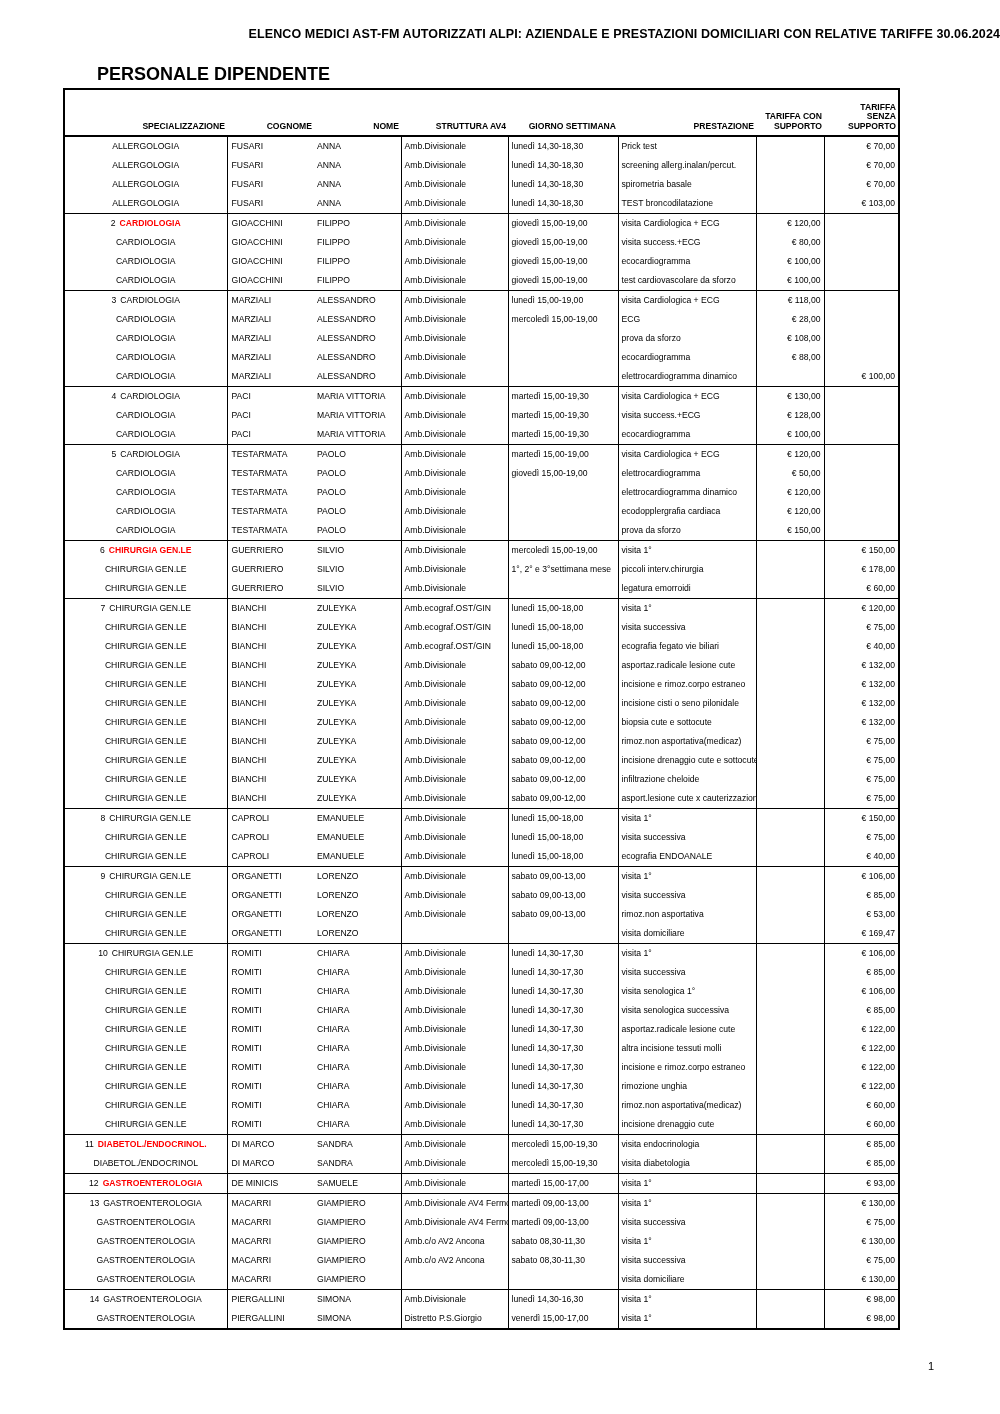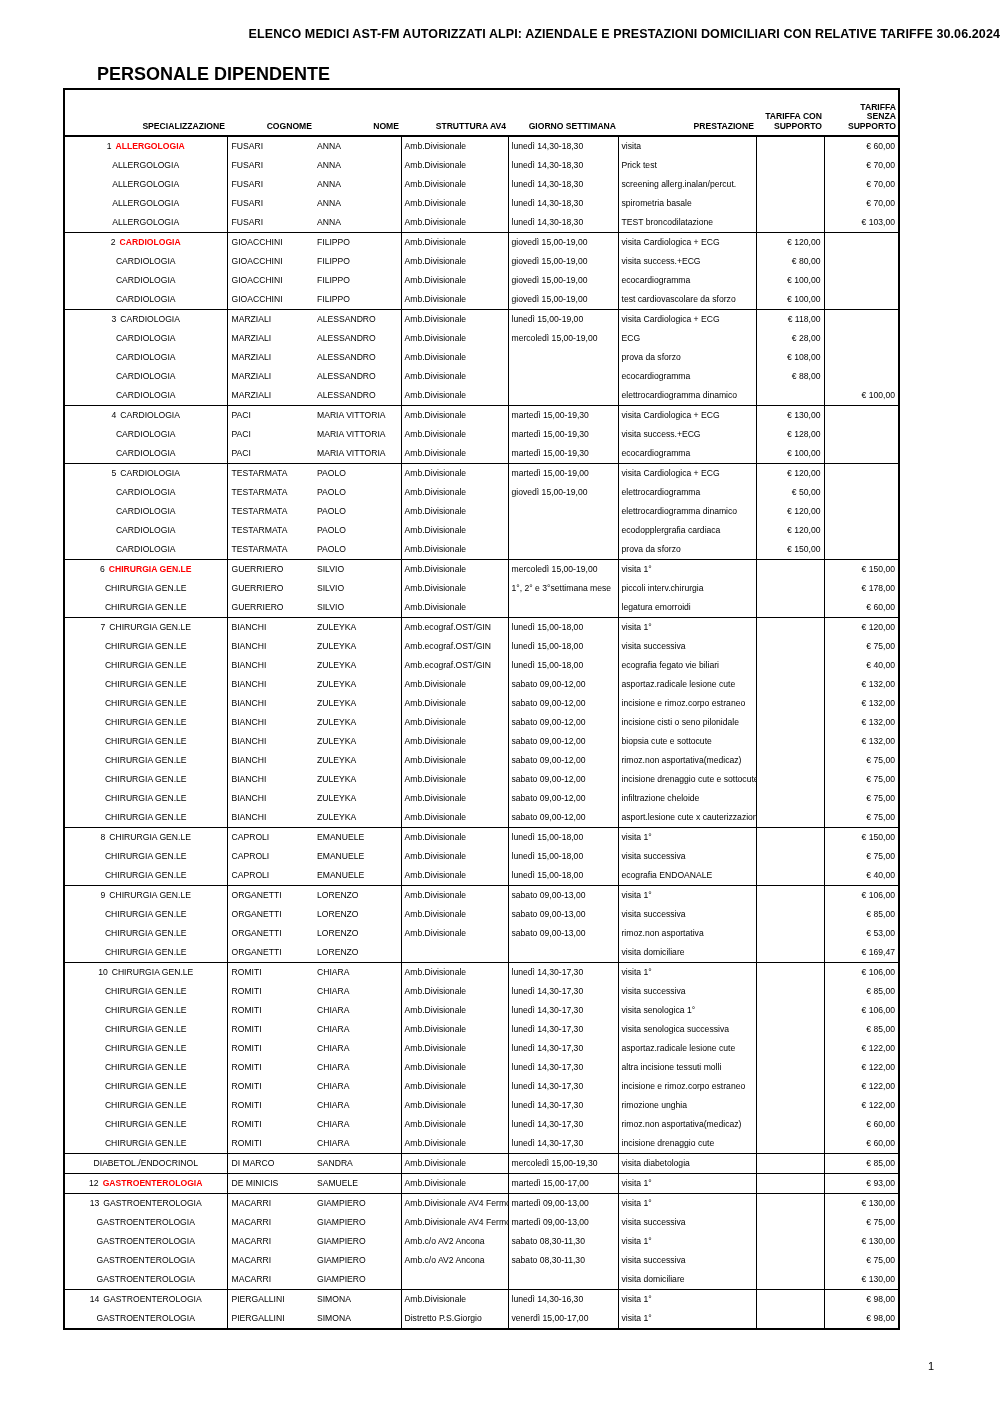--- a/index.html
+++ b/index.html
@@ -57,30 +57,20 @@
         <th>PRESTAZIONE</th>
         <th>TARIFFA CON
 SUPPORTO</th>
         <th>TARIFFA
 SENZA
 SUPPORTO</th>
       </tr>
     </thead>
   <tbody>
         <tr>
-          <td class="c-spec"><span class="rownum">1</span><span class="red">ALLERGOLOGIA</span></td>
-          <td class="c-cognome">FUSARI</td>
-          <td class="c-nome">ANNA</td>
-          <td class="c-struttura">Amb.Divisionale</td>
-          <td class="c-giorno">lunedì 14,30-18,30</td>
-          <td class="c-prestazione">visita</td>
-          <td class="c-con"></td>
-          <td class="c-senza">€ 60,00</td>
-        </tr>
-        <tr>
           <td class="c-spec"><span>ALLERGOLOGIA</span></td>
           <td class="c-cognome">FUSARI</td>
           <td class="c-nome">ANNA</td>
           <td class="c-struttura">Amb.Divisionale</td>
           <td class="c-giorno">lunedì 14,30-18,30</td>
           <td class="c-prestazione">Prick test</td>
           <td class="c-con"></td>
           <td class="c-senza">€ 70,00</td>
         </tr>
         <tr>
@@ -606,20 +596,30 @@
           <td class="c-cognome">ROMITI</td>
           <td class="c-nome">CHIARA</td>
           <td class="c-struttura">Amb.Divisionale</td>
           <td class="c-giorno">lunedì 14,30-17,30</td>
           <td class="c-prestazione">incisione drenaggio cute</td>
           <td class="c-con"></td>
           <td class="c-senza">€ 60,00</td>
         </tr>
       </tbody>
       <tbody>
+        <tr>
+          <td class="c-spec"><span class="rownum">11</span><span class="red">DIABETOL./ENDOCRINOL.</span></td>
+          <td class="c-cognome">DI MARCO</td>
+          <td class="c-nome">SANDRA</td>
+          <td class="c-struttura">Amb.Divisionale</td>
+          <td class="c-giorno">mercoledì 15,00-19,30</td>
+          <td class="c-prestazione">visita endocrinologia</td>
+          <td class="c-con"></td>
+          <td class="c-senza">€ 85,00</td>
+        </tr>
         <tr>
           <td class="c-spec"><span>DIABETOL./ENDOCRINOL</span></td>
           <td class="c-cognome">DI MARCO</td>
           <td class="c-nome">SANDRA</td>
           <td class="c-struttura">Amb.Divisionale</td>
           <td class="c-giorno">mercoledì 15,00-19,30</td>
           <td class="c-prestazione">visita diabetologia</td>
           <td class="c-con"></td>
           <td class="c-senza">€ 85,00</td>
         </tr>

